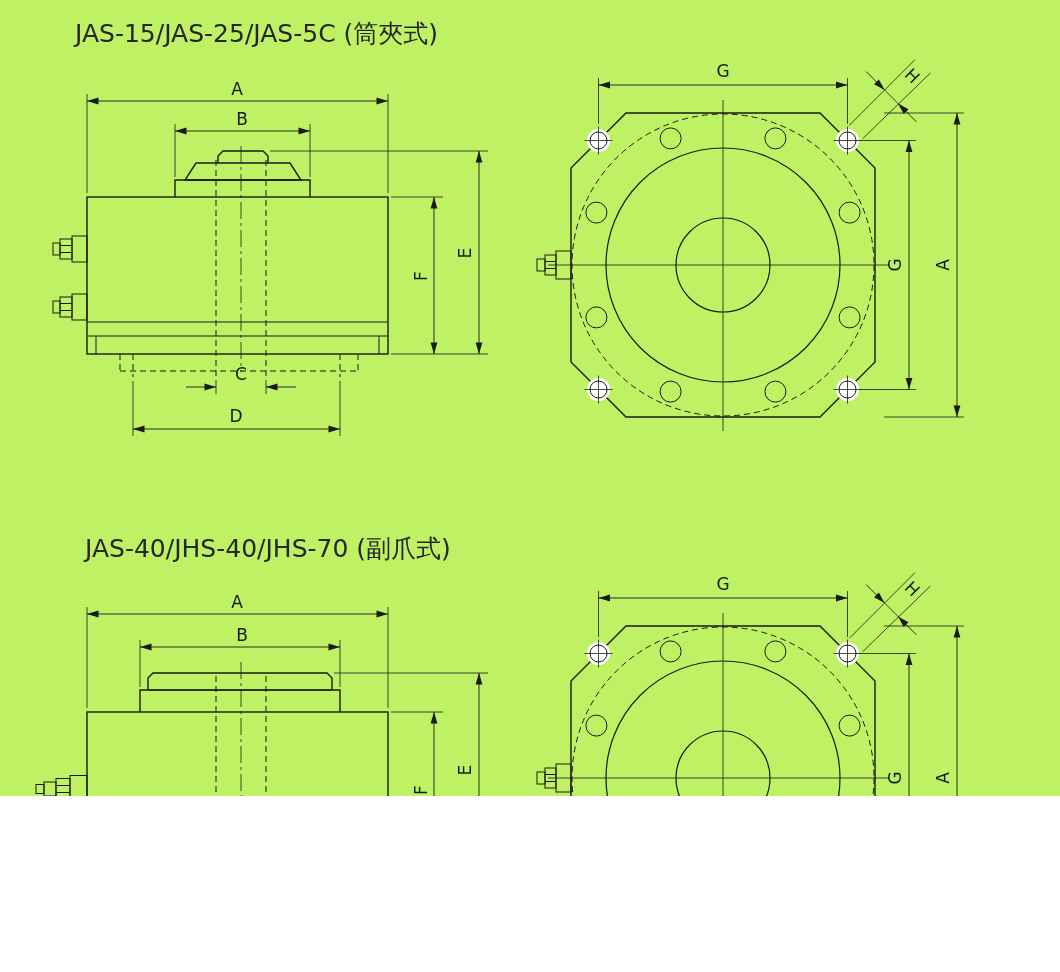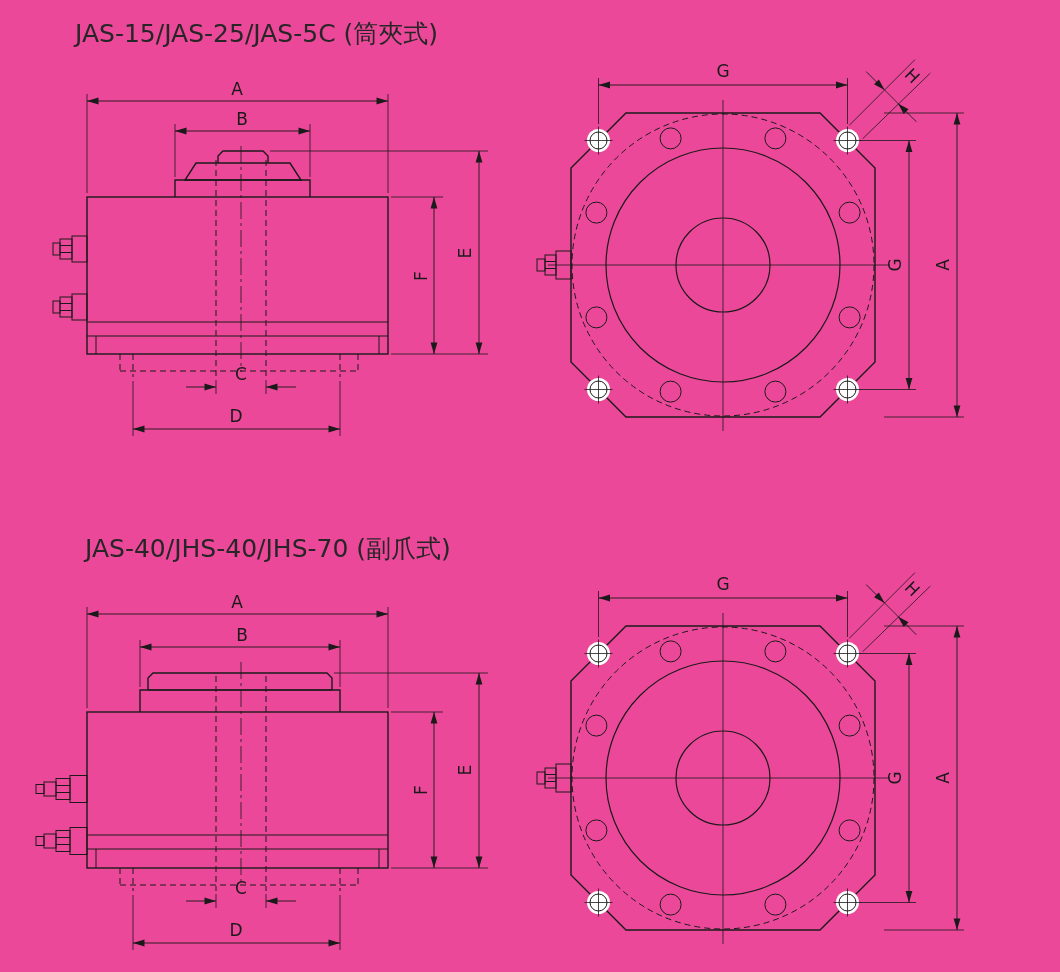--- a/index.html
+++ b/index.html
@@ -1,16 +1,16 @@
 <!DOCTYPE html>
 <html><head>
 <meta charset="utf-8">
 <style>
   html,body{margin:0;padding:0;background:#ffffff;}
-  .page{position:relative;width:1060px;height:972px;background:#ec4899;overflow:hidden;cursor:default;}
+  .page{position:relative;width:1060px;height:796px;background:#bef264;overflow:hidden;cursor:default;}
   svg{display:block;}
   .outline{fill:none;stroke:#1a1a1a;stroke-width:1.4;stroke-linejoin:miter;}
   .med{fill:none;stroke:#1a1a1a;stroke-width:1.2;}
   .thin{fill:none;stroke:#1a1a1a;stroke-width:1;}
   .xthin{fill:none;stroke:#1a1a1a;stroke-width:0.8;}
   .dash{fill:none;stroke:#1a1a1a;stroke-width:1;stroke-dasharray:6 4;}
   .cl{fill:none;stroke:#1a1a1a;stroke-width:0.8;stroke-dasharray:17 4 3 4;}
   .ext{fill:none;stroke:#1a1a1a;stroke-width:0.8;}
   .dim{fill:none;stroke:#1a1a1a;stroke-width:0.9;}
   .mask{fill:#ffffff;stroke:none;}

